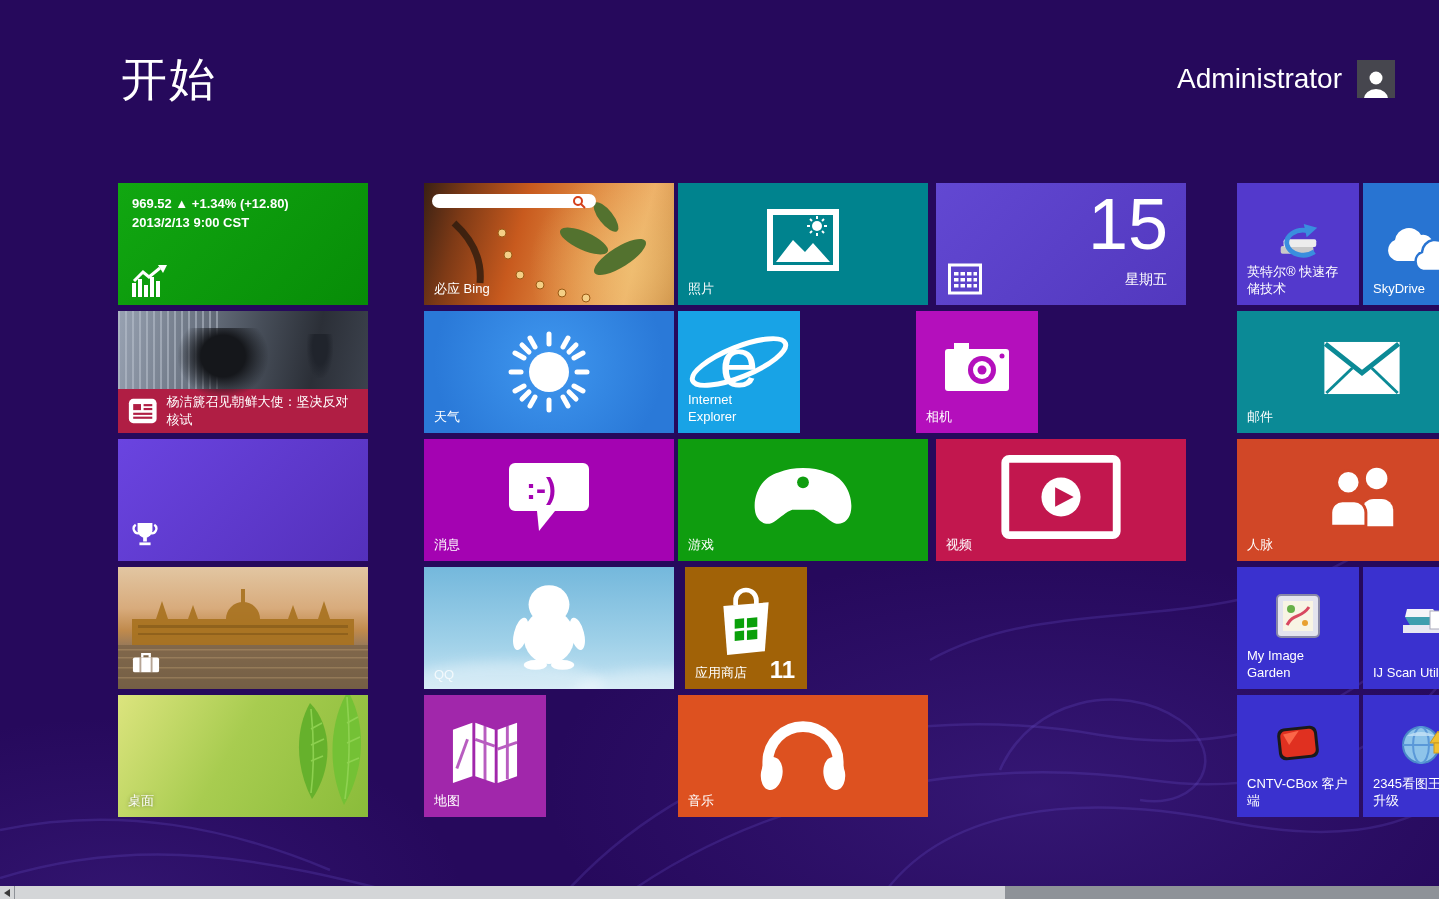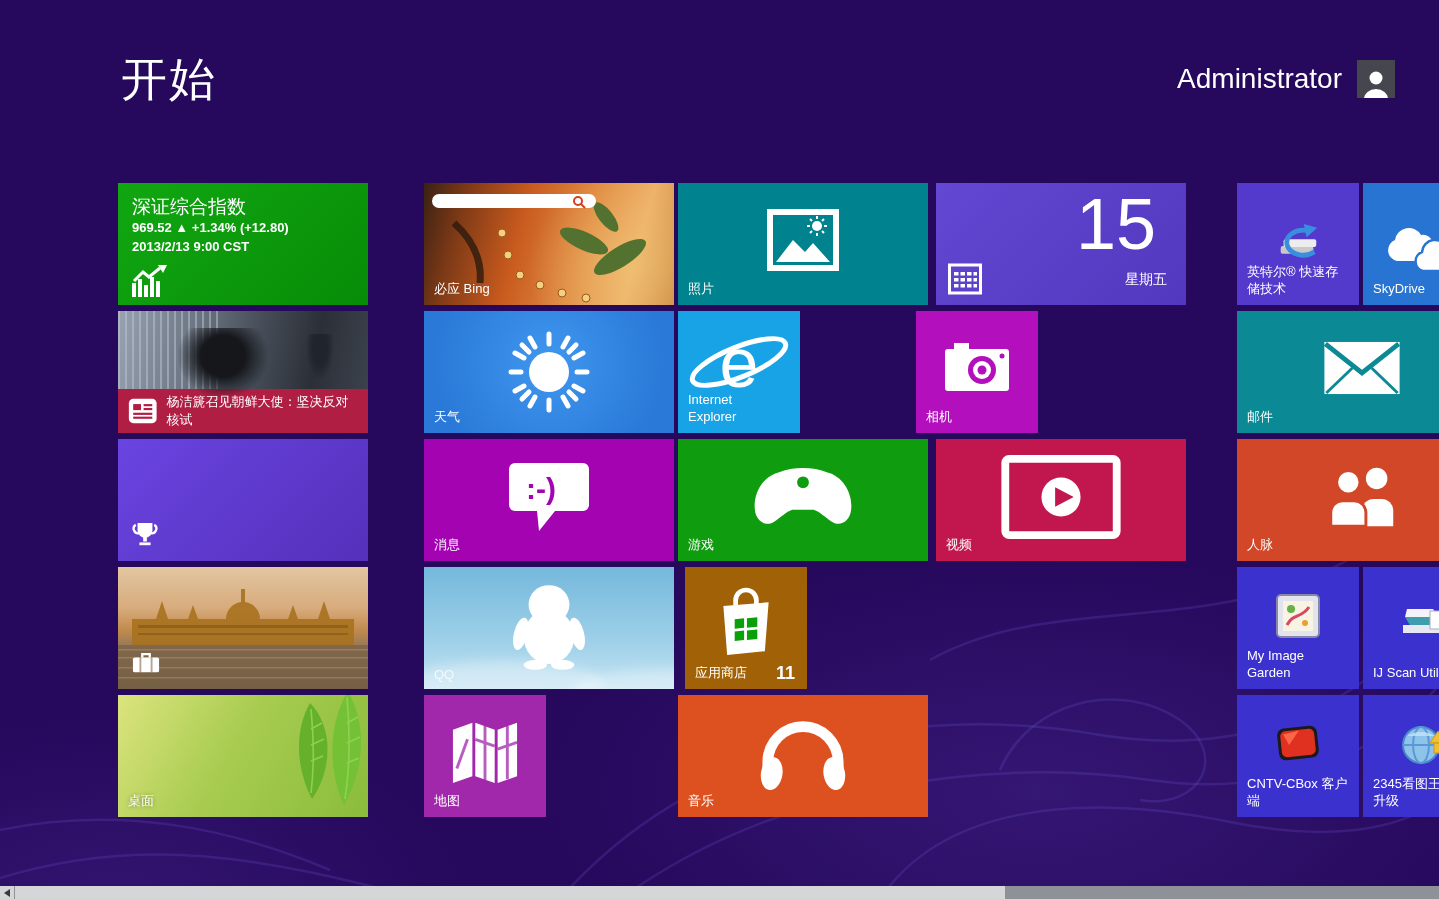--- a/index.html
+++ b/index.html
@@ -65,25 +65,25 @@
   #tile-maps{left:424px;top:695px;background:#a127ab;}
 
   #tile-photos{left:678px;top:183px;background:#00838e;}
   #tile-ie{left:678px;top:311px;background:#18a3e6;}
   .ie-wrap{position:absolute;inset:0;display:flex;align-items:center;justify-content:center;}
   .ie-e{font-size:70px;line-height:.8;margin-top:-18px;}
   .ie-ring{position:absolute;left:6px;top:16px;}
   #tile-ie .tile-label{line-height:1.3;}
   #tile-games{left:678px;top:439px;background:#0f9d0f;}
   #tile-store{left:685px;top:567px;background:#a16207;}
-  .store-badge{position:absolute;right:12px;bottom:5px;font-size:18px;font-weight:bold;margin-top:16px;}
+  .store-badge{position:absolute;right:12px;bottom:5px;font-size:24px;font-weight:bold;margin-top:16px;}
   #tile-music{left:678px;top:695px;background:#dd5120;}
 
   #tile-calendar{left:936px;top:183px;background:linear-gradient(135deg,#6248d2,#5238be);}
-  .cal-day{position:absolute;right:30px;top:2px;font-size:72px;font-weight:300;line-height:1.1;}
+  .cal-day{position:absolute;right:18px;top:2px;font-size:72px;font-weight:300;line-height:1.1;}
   .cal-weekday{position:absolute;right:19px;top:88px;font-size:14px;}
   .cal-icon{position:absolute;left:12px;bottom:10px;}
   #tile-camera{left:916px;top:311px;background:#b40fbc;}
   #tile-video{left:936px;top:439px;background:#c2174e;}
 
   #tile-intel{left:1237px;top:183px;background:#5339cc;}
   .app-label{position:absolute;left:10px;bottom:7px;right:8px;font-size:13px;line-height:1.35;z-index:3;}
   #tile-skydrive{left:1363px;top:183px;background:#2874d2;}
   #tile-mail{left:1237px;top:311px;background:#0b8a96;}
   #tile-people{left:1237px;top:439px;background:#d14727;}
@@ -121,21 +121,20 @@
   <span class="avatar">
     <svg width="30" height="30" viewBox="0 0 30 30">
       <circle cx="15" cy="10" r="6.5" fill="#fff"></circle>
       <path d="M3,31 a12,10 0 0 1 24,0 z" fill="#fff"></path>
     </svg>
   </span>
 </div>
 
 <div class="tile" id="tile-stock">
   <div class="stock-text">
-    <div class="stock-title">深证综合指数</div>
     <div class="stock-line">969.52  ▲ +1.34% (+12.80)</div>
     <div class="stock-line">2013/2/13 9:00 CST</div>
   </div>
   <svg class="stock-chart" width="36" height="32" viewBox="0 0 36 32">
     <g fill="#fff">
       <rect x="0" y="18" width="4" height="14"></rect>
         <rect x="6" y="14" width="4" height="18"></rect>
       <rect x="12" y="20" width="4" height="12"></rect>
         <rect x="18" y="12" width="4" height="20"></rect>
       <rect x="24" y="16" width="4" height="16"></rect>

